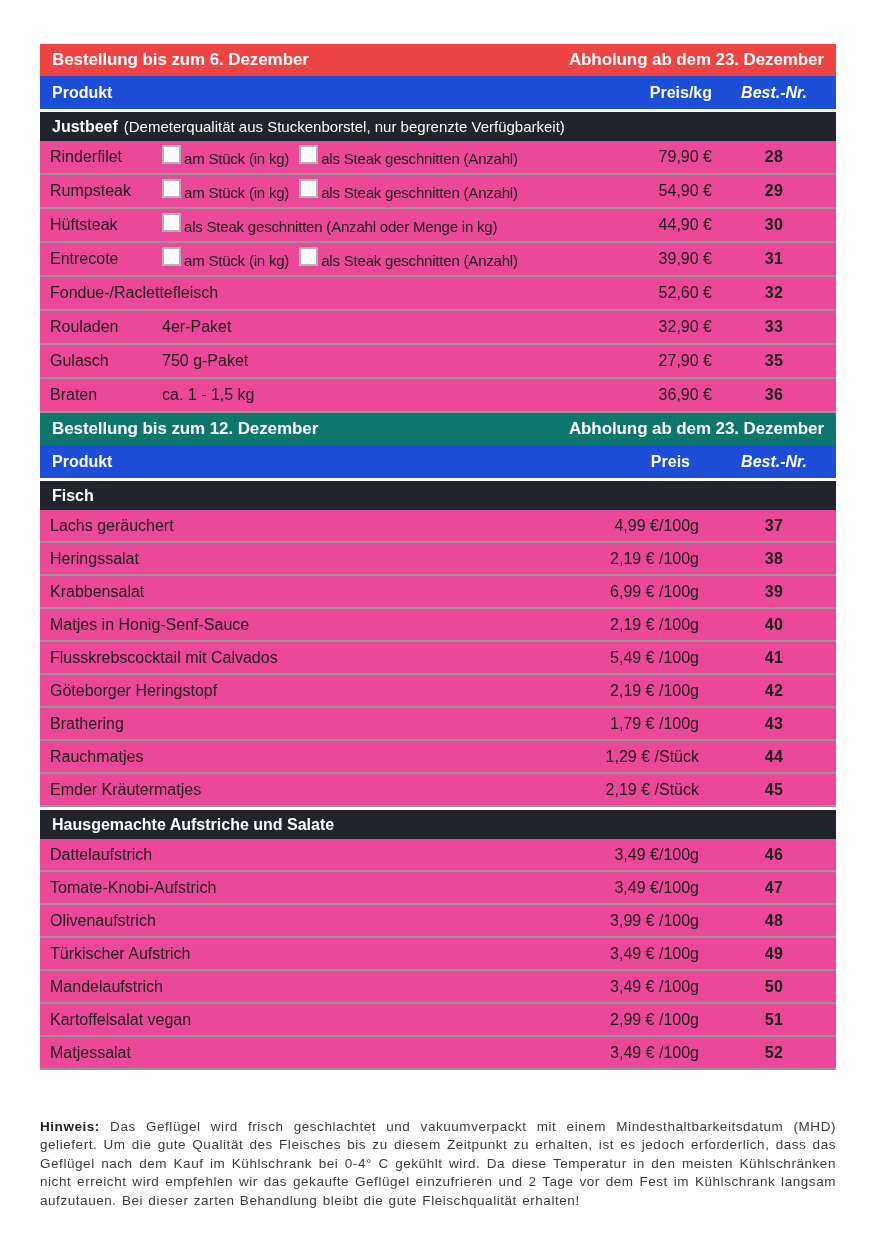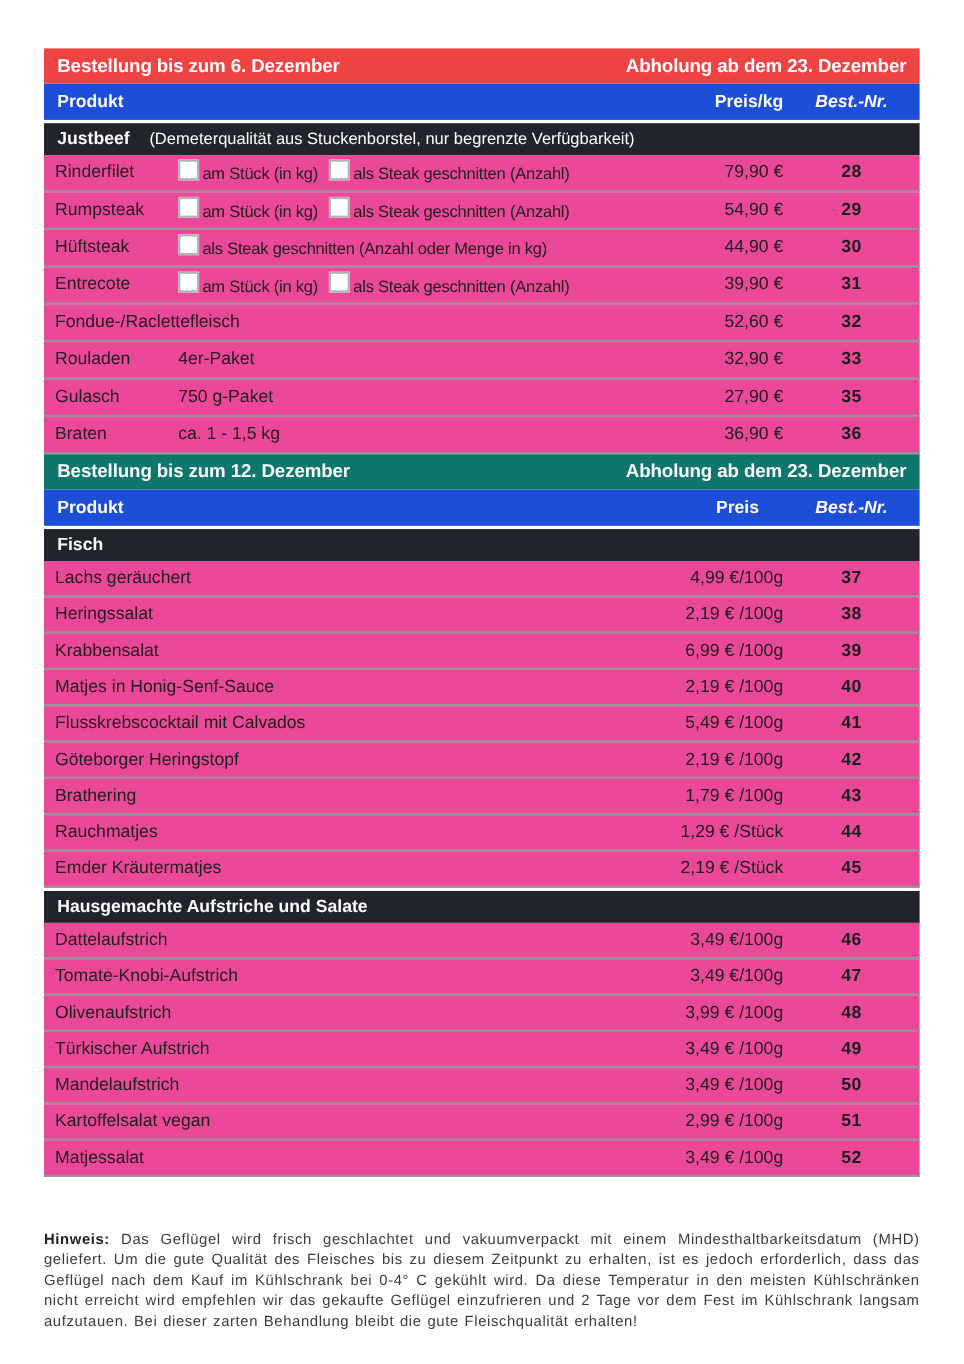--- a/index.html
+++ b/index.html
@@ -10,28 +10,28 @@
   .banner{height:32px;display:flex;justify-content:space-between;align-items:center;padding:0 12px;box-sizing:border-box;color:#fff;font-weight:bold;font-size:17px;letter-spacing:-0.1px;}
   .banner.orange{background:#ef4444;}
   .banner.green{background:#0f766e;}
 
   .colhead{height:33px;background:#1d4ed8;display:grid;grid-template-columns:1fr 160px 124px;align-items:center;color:#fff;font-weight:bold;font-size:16px;box-sizing:border-box;}
   .colhead .h-prod{padding-left:12px;}
   .colhead .h-price{text-align:right;}
   .colhead .h-price.inset{padding-right:22px;}
   .colhead .h-no{text-align:center;font-style:italic;}
 
-  .sectionbar{height:29px;background:#21252b;margin-top:3px;display:flex;align-items:center;padding:0 12px;color:#fff;font-size:16px;box-sizing:border-box;gap:12px;}
+  .sectionbar{height:29px;background:#21252b;margin-top:3px;display:flex;align-items:center;padding:0 12px;color:#fff;font-size:16px;box-sizing:border-box;}
   .sectionbar .sec-title{font-weight:bold;}
   .sectionbar .sec-sub{font-weight:normal;margin-left:6px;font-size:15px;}
 
   
   .row{display:grid;grid-template-columns:1fr 160px 124px;align-items:center;border-bottom:2px solid #969696;box-sizing:border-box;background:#ec4899;}
   .row.meat{height:34px;}
-  .row.slim{height:33px;}
+  .row.slim{height:33px;gap:13px;}
   .c-prod{padding-left:10px;display:flex;align-items:center;font-size:16px;}
   .pname{display:inline-block;min-width:112px;}
   .opt{display:inline-flex;align-items:flex-end;margin-right:10px;white-space:nowrap;}
   .cb{display:inline-block;width:19px;height:19px;border:2px solid #b3b3b3;background:#fff;box-sizing:border-box;margin-right:3px;transform:translateY(-3px);}
   .olabel{font-size:15px;letter-spacing:-0.2px;}
   .note{font-size:16px;}
   .c-price{text-align:right;font-size:16px;white-space:pre;}
   .c-no{text-align:center;font-weight:bold;font-size:16px;letter-spacing:0.3px;}
 
   

